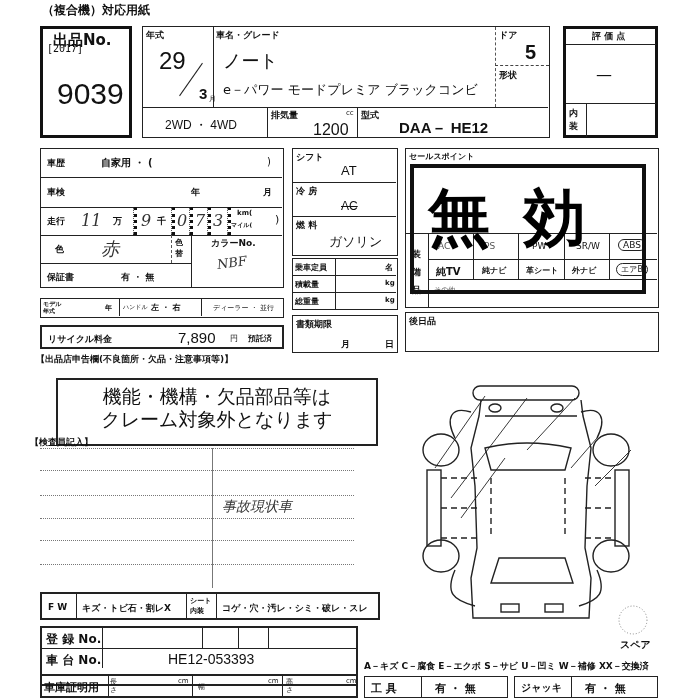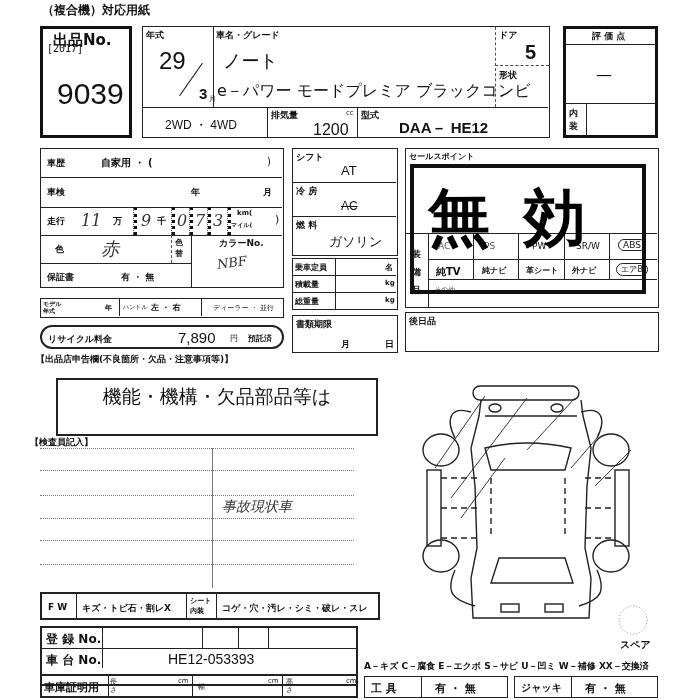--- a/index.html
+++ b/index.html
@@ -31,21 +31,21 @@
   <div class="hline" style="left:0;top:80px;width:405px;"></div>
   <div class="dvline" style="left:352px;top:0;height:80px;"></div>
   <div class="dline" style="left:352px;top:38px;width:54px;border-top-style:dashed;border-color:#444;"></div>
   <div class="lbl" style="left:3px;top:2px;">年式</div>
   <div class="val" style="left:16px;top:20px;font-size:24px;">29</div>
   <div class="abs" style="left:28px;top:52px;width:40px;border-top:1px solid #222;transform:rotate(-55deg);"></div>
   <div class="val" style="left:56px;top:58px;font-size:15px;font-weight:bold;">3</div>
   <div class="abs" style="left:66px;top:67px;font-size:7px;">月</div>
   <div class="lbl" style="left:73px;top:2px;">車名・グレード</div>
   <div class="abs" style="left:80px;top:22px;font-size:18px;">ノート</div>
-  <div class="abs" style="left:74px;top:54px;font-size:16px;">e－パワー モードプレミア ブラックコンビ</div>
+  <div class="abs" style="left:80px;top:54px;font-size:13px;">e－パワー モードプレミア ブラックコンビ</div>
   <div class="lbl" style="left:356px;top:2px;">ドア</div>
   <div class="val" style="left:382px;top:14px;font-size:20px;font-weight:bold;">5</div>
   <div class="lbl" style="left:356px;top:42px;">形状</div>
   <div class="vline" style="left:124px;top:80px;height:30px;"></div>
   <div class="vline" style="left:214px;top:80px;height:30px;"></div>
   <div class="val" style="left:22px;top:90px;font-size:12px;">2WD ・ 4WD</div>
   <div class="lbl" style="left:128px;top:82px;">排気量</div>
   <div class="abs" style="left:203px;top:82px;font-size:7px;">cc</div>
   <div class="val" style="left:170px;top:94px;font-size:16px;">1200</div>
   <div class="lbl" style="left:218px;top:82px;">型式</div>
@@ -86,37 +86,37 @@
   <div class="hand" style="left:154px;top:62px;font-size:16px;">7</div>
   <div class="dvline" style="left:166px;top:58px;height:28px;border-style:dotted;"></div>
   <div class="hand" style="left:172px;top:62px;font-size:16px;">3</div>
   <div class="dvline" style="left:186px;top:58px;height:28px;border-style:dotted;"></div>
   <div class="abs" style="left:196px;top:60px;font-size:7px;font-weight:bold;">km(</div>
   <div class="abs" style="left:190px;top:72px;font-size:6px;font-weight:bold;">マイル(</div>
   <div class="abs" style="left:234px;top:64px;font-size:11px;">)</div>
   <div class="lbl" style="left:14px;top:94px;">色</div>
   <div class="hand" style="left:60px;top:88px;font-size:18px;">赤</div>
   <div class="lbl" style="left:134px;top:88px;width:10px;font-size:8px;line-height:11px;">色替</div>
-  <div class="lbl" style="left:178px;top:88px;text-align:right;">カラーNo.</div>
+  <div class="lbl" style="left:170px;top:88px;text-align:right;">カラーNo.</div>
   <div class="hand" style="left:176px;top:106px;font-size:13px;transform:rotate(-8deg);">NBF</div>
   <div class="lbl" style="left:6px;top:122px;">保証書</div>
   <div class="lbl" style="left:80px;top:122px;">有 ・ 無</div>
 </div>
 
 <div class="box" style="left:40px;top:298px;width:244px;height:20px;">
   <div class="abs" style="left:2px;top:1px;font-size:6px;font-weight:bold;width:20px;line-height:7px;">モデル年式</div>
   <div class="abs" style="left:64px;top:4px;font-size:7px;font-weight:bold;">年</div>
   <div class="vline" style="left:78px;top:0;height:17px;"></div>
   <div class="abs" style="left:82px;top:4px;font-size:6px;">ハンドル</div>
   <div class="abs" style="left:110px;top:3px;font-size:8px;font-weight:bold;">左 ・ 右</div>
   <div class="vline" style="left:160px;top:0;height:17px;"></div>
   <div class="abs" style="left:172px;top:4px;font-size:7px;">ディーラー ・ 並行</div>
 </div>
 
-<div class="box" style="left:40px;top:325px;width:244px;height:24px;border-width:2px;border-radius:12px;">
+<div class="box" style="left:40px;top:325px;width:244px;height:24px;border-width:2px;">
   <div class="lbl" style="left:6px;top:6px;">リサイクル料金</div>
   <div class="val" style="left:136px;top:2px;font-size:15px;">7,890</div>
   <div class="abs" style="left:188px;top:6px;font-size:8px;">円</div>
   <div class="abs" style="left:206px;top:6px;font-size:8px;font-weight:bold;">預託済</div>
 </div>
 
 <div class="abs" style="left:36px;top:353px;font-size:9px;font-weight:bold;">【出品店申告欄(不良箇所・欠品・注意事項等)】</div>
 
 <div class="box" style="left:292px;top:148px;width:106px;height:108px;">
   <div class="hline" style="left:0;top:33px;width:103px;"></div>
@@ -170,22 +170,23 @@
   <div class="abs" style="left:210px;top:114px;font-size:8px;border:1.5px solid #222;border-radius:10px;padding:0 4px;">エアB</div>
   <div class="abs" style="left:28px;top:136px;font-size:7px;color:#555;">その他</div>
 </div>
 <div class="abs" style="left:410px;top:164px;width:236px;height:130px;border:4px solid #111;"></div>
 <div class="abs" style="left:428px;top:178px;font-size:62px;font-weight:bold;letter-spacing:6px;color:#000;line-height:80px;">無 効</div>
 
 <div class="box" style="left:405px;top:312px;width:254px;height:40px;">
   <div class="lbl" style="left:3px;top:2px;">後日品</div>
 </div>
 
-<div class="box" style="left:56px;top:378px;width:322px;height:58px;border-width:2px;">
+<div class="box" style="left:56px;top:378px;width:322px;height:68px;border-width:2px;">
   <div class="abs" style="left:0;top:4px;width:318px;text-align:center;font-size:19px;line-height:24px;">機能・機構・欠品部品等は</div>
+  <div class="abs" style="left:0;top:27px;width:318px;text-align:center;font-size:19px;line-height:24px;">クレーム対象外となります</div>
 </div>
 
 <div class="abs" style="left:30px;top:436px;font-size:9px;font-weight:bold;">【検査員記入】</div>
 <div class="dline" style="left:40px;top:448px;width:314px;"></div>
 <div class="dline" style="left:40px;top:470px;width:314px;"></div>
 <div class="dline" style="left:40px;top:495px;width:314px;"></div>
 <div class="dline" style="left:40px;top:518px;width:314px;"></div>
 <div class="dline" style="left:40px;top:540px;width:314px;"></div>
 <div class="dline" style="left:40px;top:564px;width:314px;"></div>
 <div class="vline" style="left:212px;top:448px;height:140px;border-color:#777;border-width:1px;"></div>

